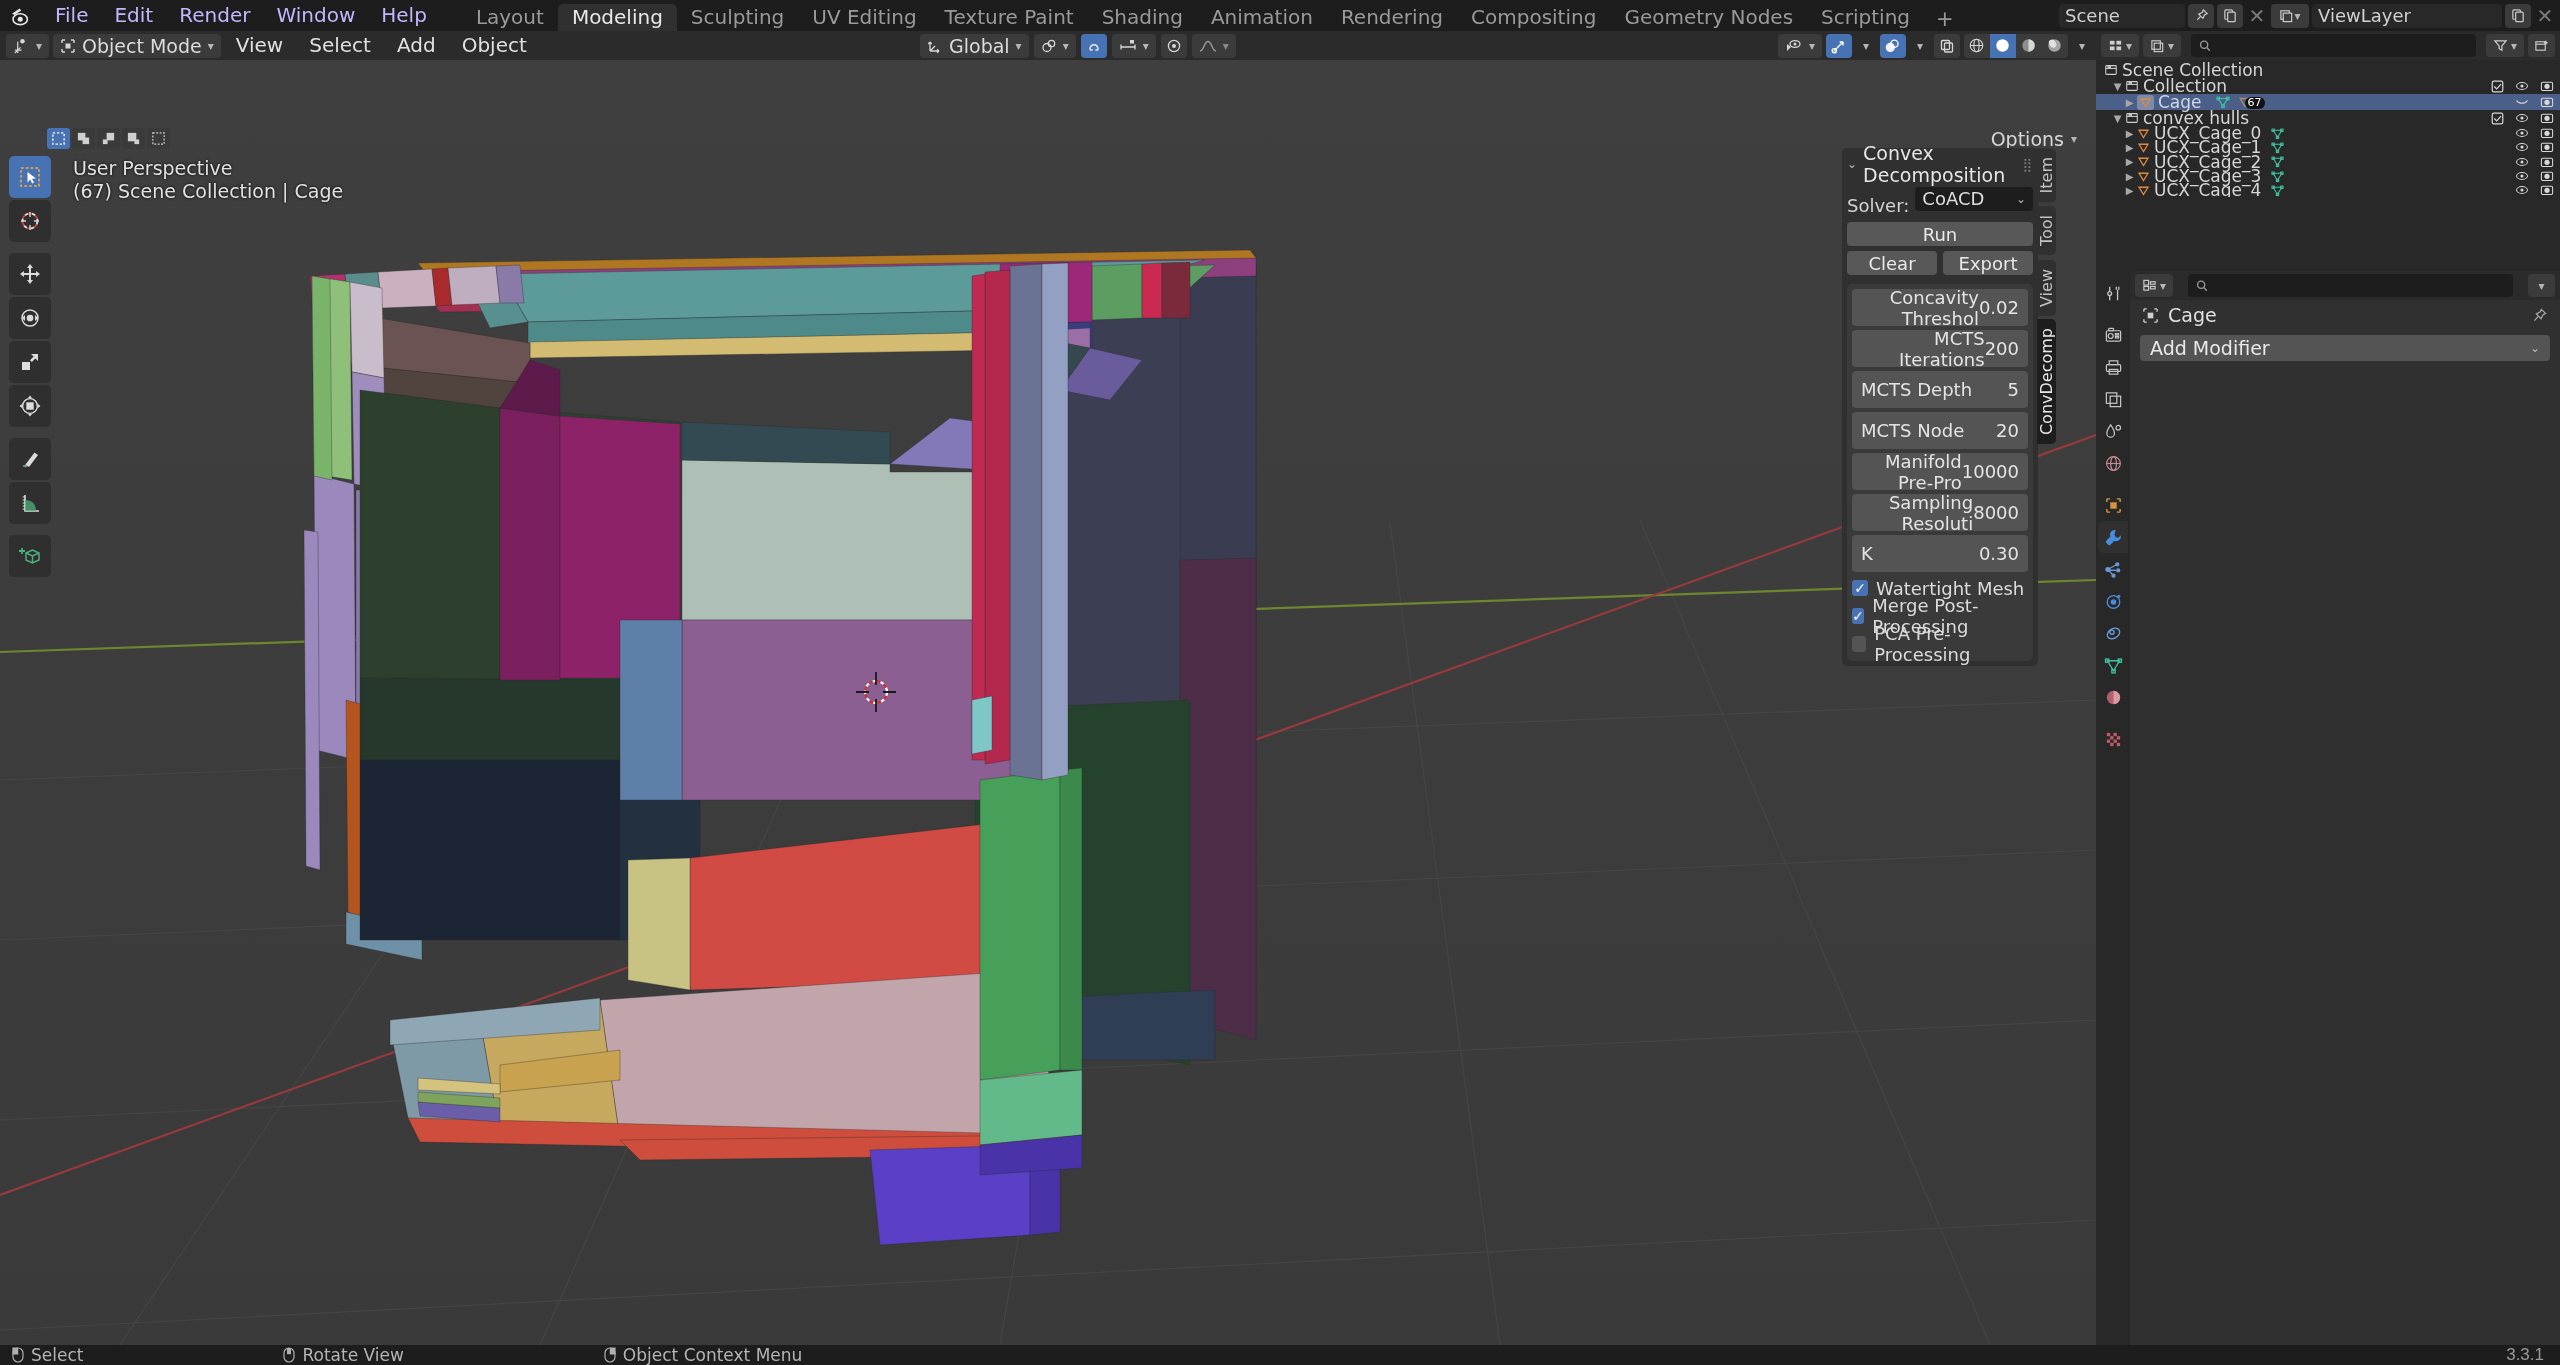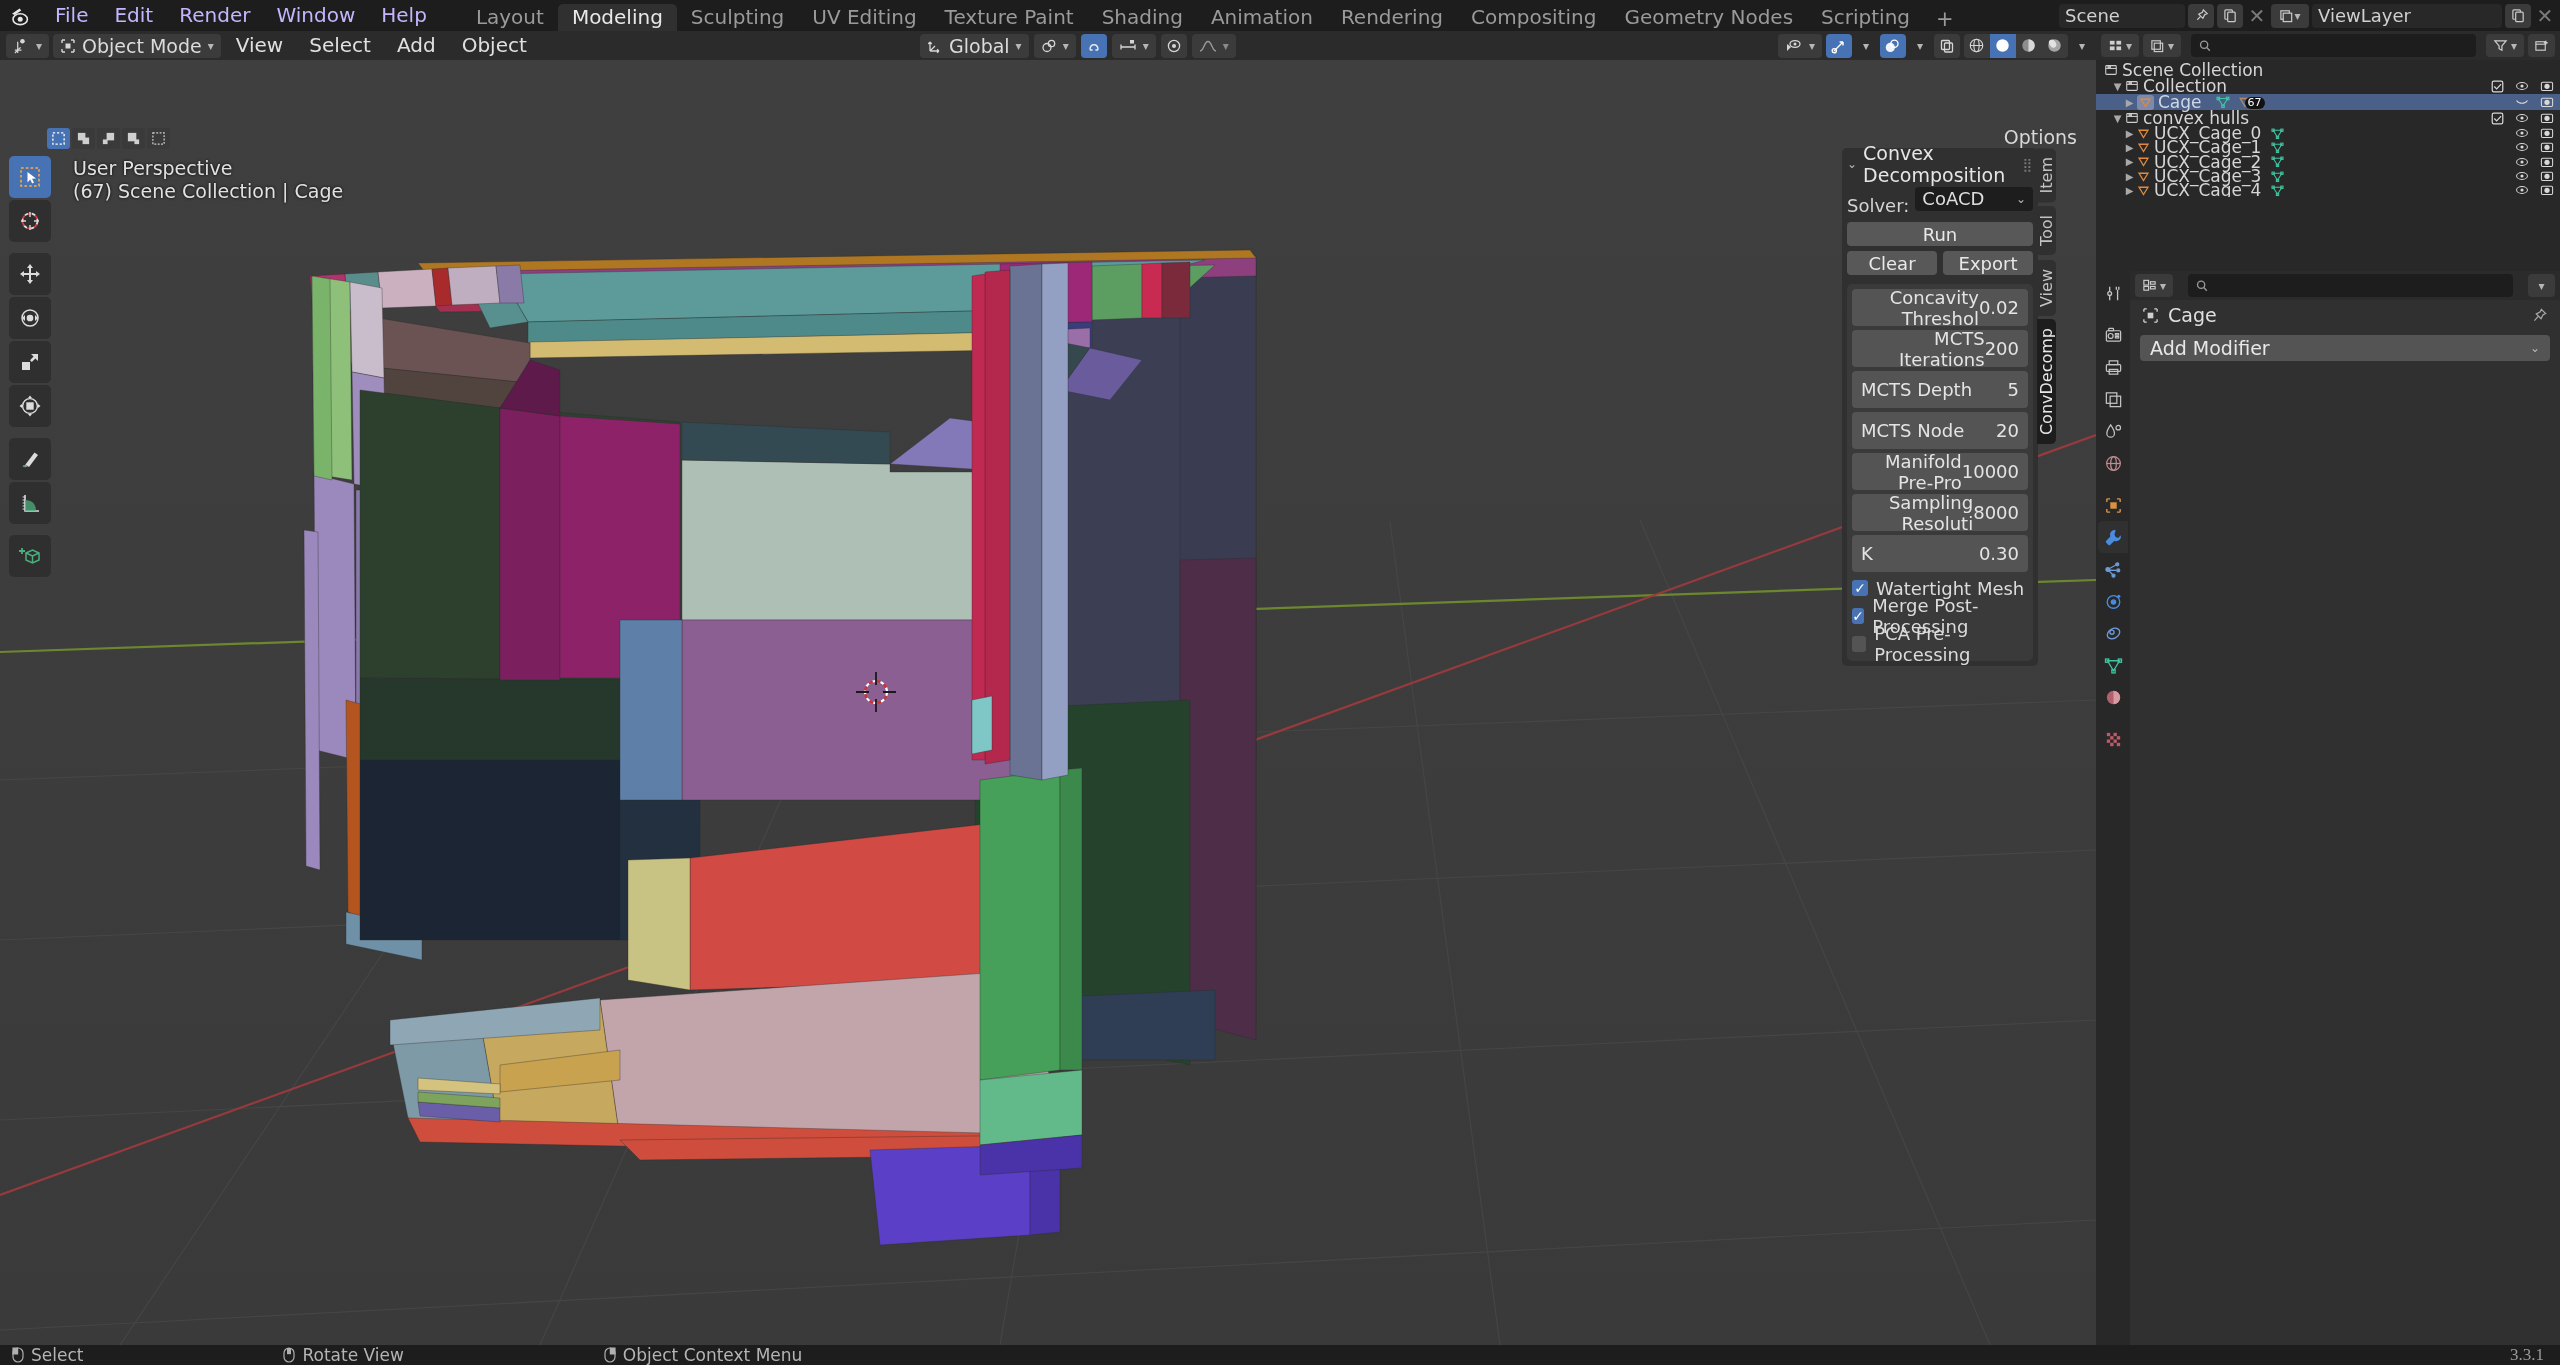--- a/index.html
+++ b/index.html
@@ -55,21 +55,21 @@
   .tool-gap { height:7px; }
 
   
   .selmode { position:absolute; left:47px; top:68px; display:flex; gap:2px; }
   .selmode > div { width:23px; height:21px; background:#3a3a3a; border-radius:3px;
      display:flex; align-items:center; justify-content:center;}
   .selmode > div.on { background:#4772b3; }
 
   
   .options-btn { position:absolute; right:10px; top:66px; height:25px; display:flex; align-items:center;
-      gap:7px; padding:0 9px; font-size:19px; color:#d8d8d8;flex-direction:column; }
+      gap:7px; padding:0 9px; font-size:19px; color:#d8d8d8; }
 
   
   .nav-gizmo { position:absolute; right:72px; top:100px; width:82px; height:82px; }
   .nav-btns { position:absolute; right:76px; top:196px; display:flex; flex-direction:column; gap:8px;}
   .nav-btn { width:32px; height:32px; border-radius:50%; background:#2e2e2ecc;
      display:flex; align-items:center; justify-content:center;}
 
   
   .npanel { position:absolute; right:58px; top:88px; width:196px;
      background:#303030; border-radius:5px; padding:5px; }
@@ -130,21 +130,21 @@
   .props-breadcrumb { height:30px; display:flex; align-items:center; gap:9px; padding:0 12px; font-size:19px; color:#e0e0e0;}
   .add-mod { margin:5px 10px 0 10px; height:26px; background:#545454; border-radius:4px;
      display:flex; align-items:center; padding:0 10px; font-size:19px; color:#e8e8e8;}
   .add-mod .chev { margin-left:auto; }
 
   
   .statusbar { position:absolute; left:0; bottom:0; width:2560px; height:20px; background:#1d1d1d;
      display:flex; align-items:center; font-size:17px; color:#b4b4b4; }
   .sb-item { display:flex; align-items:center; gap:7px; }
   .sb-ver { margin-left:auto; padding-right:16px; font-size:17px; color:#9a9a9a;
-     font-family:Liberation Serif, serif; }
+     font-family:Liberation Sans, sans-serif; }
 
   svg { display:block; }
 </style>
 </head>
 <body>
 
 <div class="topbar">
   <div class="blender-logo">
     <svg width="24" height="24" viewBox="0 0 24 24">
         <g fill="#e8e8e8">

